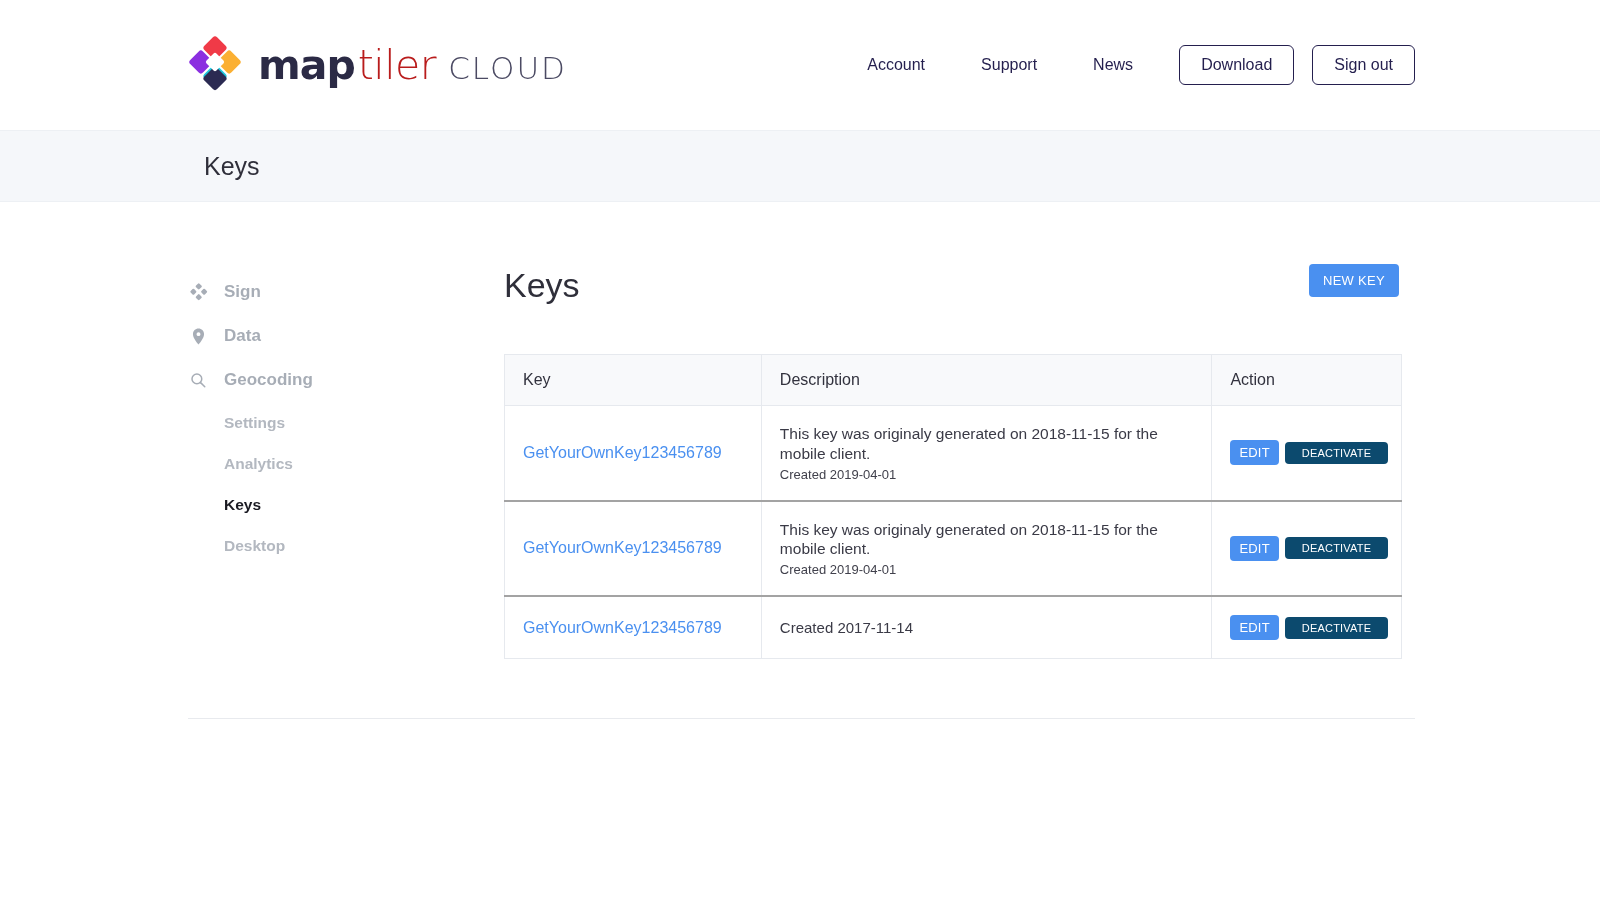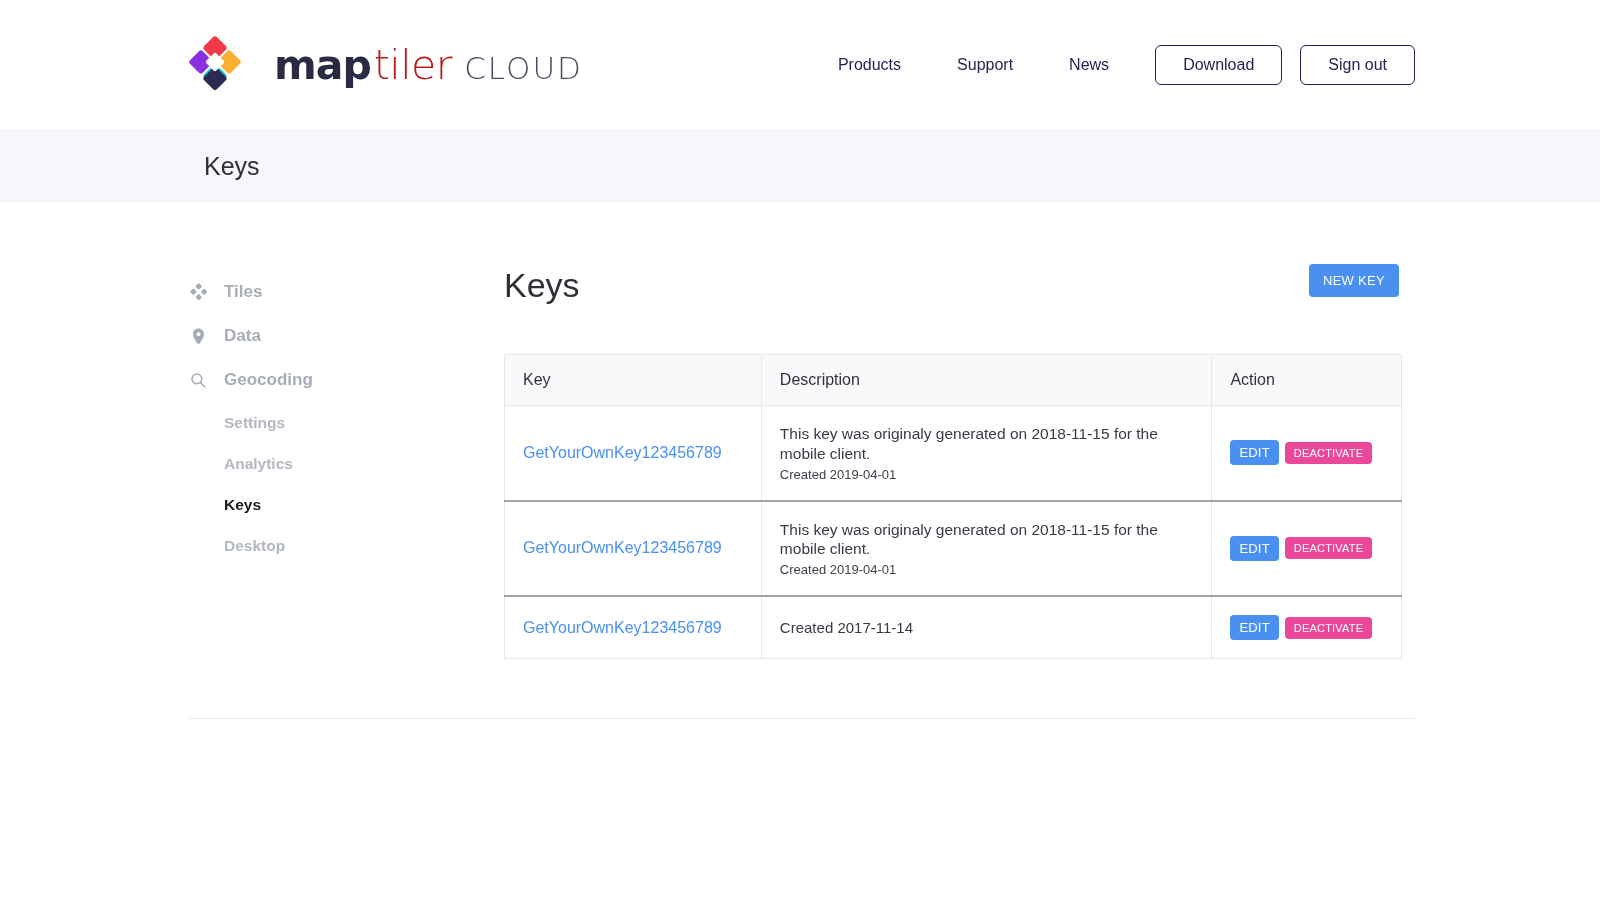--- a/index.html
+++ b/index.html
@@ -15,21 +15,21 @@
 
   
   .topbar {
     height: 130px;
     background: #ffffff;
     display: flex;
     align-items: center;
     padding: 0 185px 0 188px;
     position: relative;
   }
-  .brand { display: flex; align-items: center; gap: 32px; text-align: right; }
+  .brand { display: flex; align-items: center; gap: 16px; text-align: right; }
 
   .logo-mark {
     width: 54px; height: 60px;
     position: relative;
     flex: none;
   }
   .logo-mark svg { display: block; width: 54px; height: 60px; }
 
   .brand-word { display: flex; align-items: baseline; gap: 12px; }
   .brand-map {
@@ -67,21 +67,21 @@
     text-decoration: none;
     padding: 0 28px;
     white-space: nowrap;
   }
   .btn-outline {
     border: 1.6px solid #241f4e;
     color: #241f4e;
     background: #fff;
     border-radius: 6px;
     font-size: 16px;
-    padding: 10px 27px;
+    padding: 10px 21px;
     margin-left: 18px;
     cursor: pointer;
     white-space: nowrap;
     font-family: "Liberation Sans", sans-serif;
   }
 
   
   .pagetitle-bar {
     background: #f5f7fa;
     height: 72px;
@@ -213,27 +213,27 @@
     color: #fff;
     border: none;
     border-radius: 4px;
     font-size: 13px;
     letter-spacing: 0.2px;
     padding: 5px 9px;
     cursor: pointer;
     font-family: "Liberation Sans", sans-serif;
   }
   .btn-deact {
-    background: #ec4899;
+    background: #0c4a6e;
     color: #fff;
     border: none;
     border-radius: 4px;
     font-size: 11px;
     letter-spacing: 0.2px;
-    padding: 5px 9px;
+    padding: 5px 17px;
     cursor: pointer;
     font-family: "Liberation Sans", sans-serif;
   }
 
   
   .footer-wrap {
     position: absolute;
     left: 0; right: 0;
     top: 718px;
     padding: 0 185px 0 188px;
@@ -270,21 +270,21 @@
       </svg>
     </span>
     <span class="brand-word">
       <span class="brand-map">map</span>
         <span class="brand-tiler">tiler</span>
       <span class="brand-cloud">CLOUD</span>
     </span>
   </div>
 
   <nav class="topnav">
-    <a class="navlink" href="#">Products</a>
+    <a class="navlink" href="#">Account</a>
     <a class="navlink" href="#">Support</a>
     <a class="navlink" href="#">News</a>
     <button class="btn-outline">Download</button>
     <button class="btn-outline">Sign out</button>
   </nav>
 </div>
 
 <div class="pagetitle-bar">
   <h1>Keys</h1>
 </div>
@@ -296,21 +296,21 @@
 
     <div class="side-item">
       <span class="ico">
         <svg width="19" height="19" viewBox="0 0 24 24" fill="currentColor">
           <rect x="9.2" y="1.2" width="6.2" height="6.2" rx="1.4" transform="rotate(45 12.3 4.3)"></rect>
           <rect x="2.4" y="8" width="6.2" height="6.2" rx="1.4" transform="rotate(45 5.5 11.1)"></rect>
           <rect x="16" y="8" width="6.2" height="6.2" rx="1.4" transform="rotate(45 19.1 11.1)"></rect>
           <rect x="9.2" y="14.8" width="6.2" height="6.2" rx="1.4" transform="rotate(45 12.3 17.9)"></rect>
         </svg>
       </span>
-      <span>Tiles</span>
+      <span>Sign</span>
     </div>
 
     <div class="side-item">
       <span class="ico">
         <svg width="19" height="19" viewBox="0 0 24 24" fill="currentColor">
           <path d="M12 2C8.1 2 5 5.1 5 9c0 5.3 7 13 7 13s7-7.7 7-13c0-3.9-3.1-7-7-7zm0 9.5A2.5 2.5 0 1 1 12 6.5a2.5 2.5 0 0 1 0 5z"></path>
         </svg>
       </span>
       <span>Data</span>
     </div>

